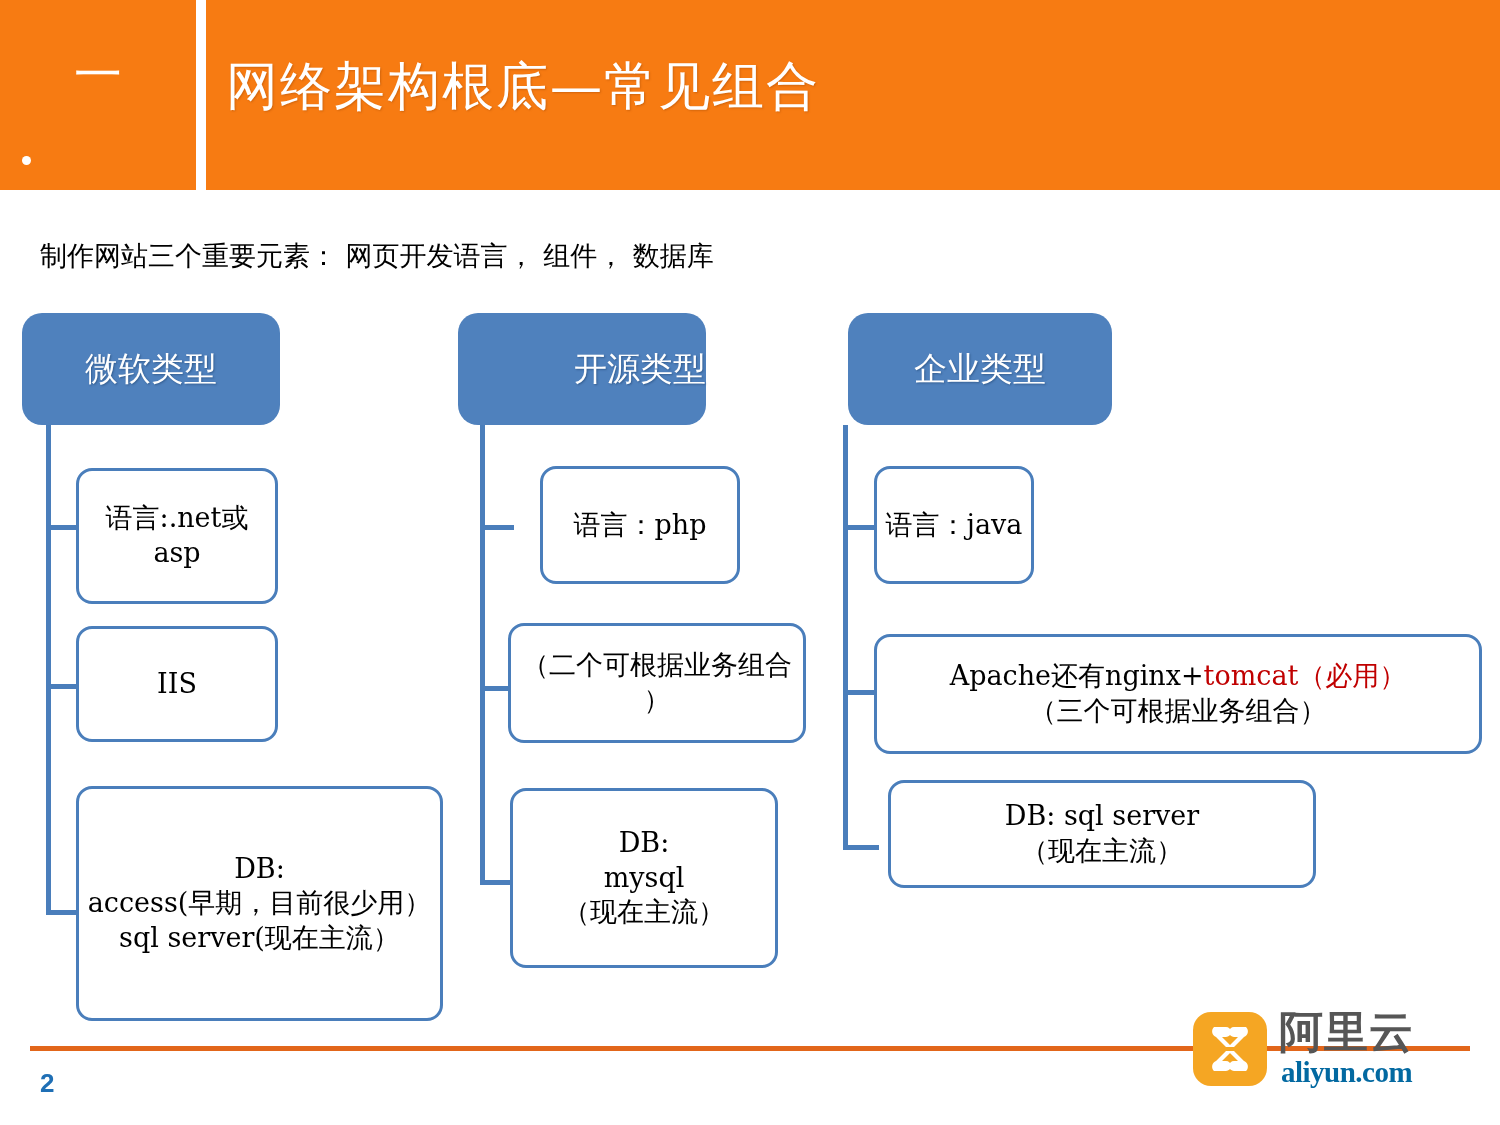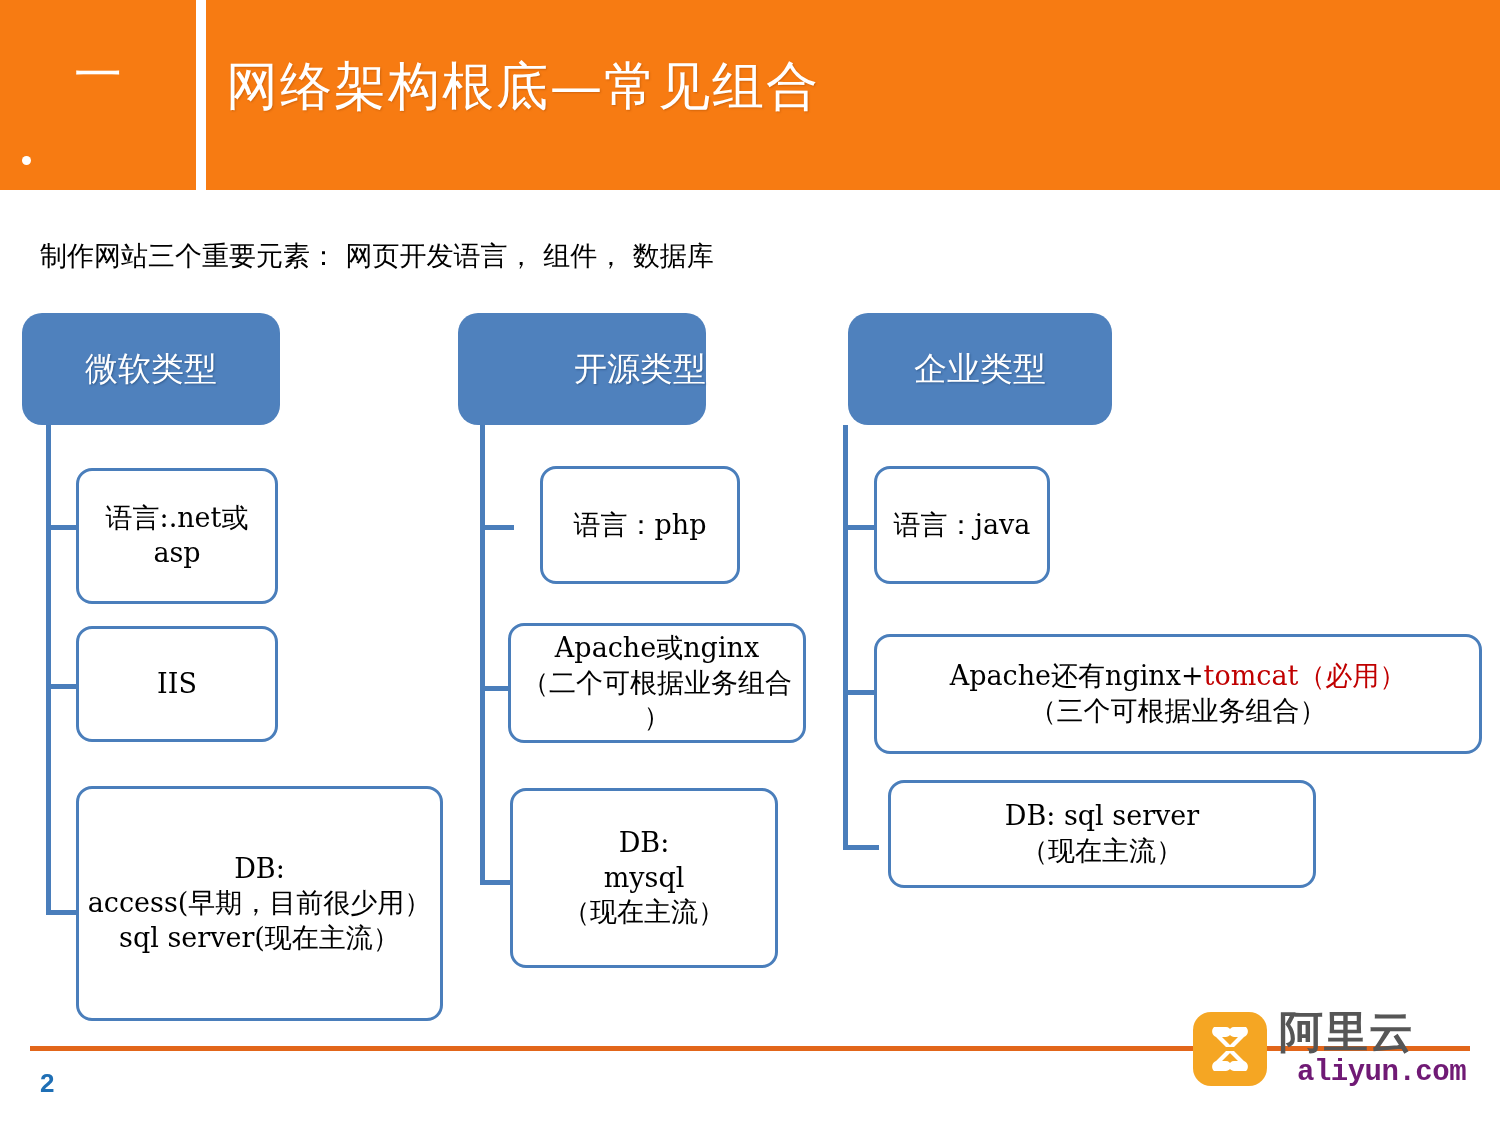--- a/index.html
+++ b/index.html
@@ -177,25 +177,25 @@
     top: 2px;
     font-size: 44px;
     color: #565656;
     font-family: "DejaVu Serif", serif;
     letter-spacing: 1px;
     line-height: 1;
     font-weight: bold;
   }
   .logo-en {
     position: absolute;
-    left: 104px;
+    left: 88px;
     top: 50px;
     font-size: 29px;
-    color: #701a75;
-    font-family: Liberation Mono, monospace;
+    color: #0369a1;
+    font-family: Liberation Serif, serif;
     font-weight: bold;
     letter-spacing: -0.5px;
     line-height: 1;
   }
 </style>
 </head>
 <body>
 
 <div id="slide">
 
@@ -248,21 +248,20 @@
   <div class="branch" style="left:480px; top:880px; width:34px;"></div>
 
   <div class="node" style="left:508px; top:466px; width:200px; height:118px;margin-left:32px;">
     <div>
       <span class="ln">语言：php</span>
     </div>
   </div>
 
   <div class="node" style="left:508px; top:623px; width:298px; height:120px;">
     <div>
-      <span class="ln">Apache或nginx</span>
       <span class="ln">（二个可根据业务组合</span>
       <span class="ln">）</span>
     </div>
   </div>
 
   <div class="node" style="left:510px; top:788px; width:268px; height:180px;">
     <div>
       <span class="ln">DB:</span>
       <span class="ln">mysql</span>
       <span class="ln">（现在主流）</span>
@@ -270,21 +269,21 @@
   </div>
 
   <div class="col-head" style="left:800px; top:313px; width:264px; height:112px;margin-left:48px;">
     <span>企业类型</span>
   </div>
   <div class="trunk" style="left:843px; top:425px; height:425px;"></div>
   <div class="branch" style="left:843px; top:525px; width:36px;"></div>
   <div class="branch" style="left:843px; top:690px; width:36px;"></div>
   <div class="branch" style="left:843px; top:845px; width:36px;"></div>
 
-  <div class="node" style="left:874px; top:466px; width:176px; height:118px;">
+  <div class="node" style="left:874px; top:466px; width:160px; height:118px;">
     <div>
       <span class="ln">语言：java</span>
     </div>
   </div>
 
   <div class="node" style="left:874px; top:634px; width:608px; height:120px;justify-content:center;">
     <div>
       <span class="ln">
         <span>Apache还有nginx+</span><span class="red">tomcat（必用）</span>
       </span>

